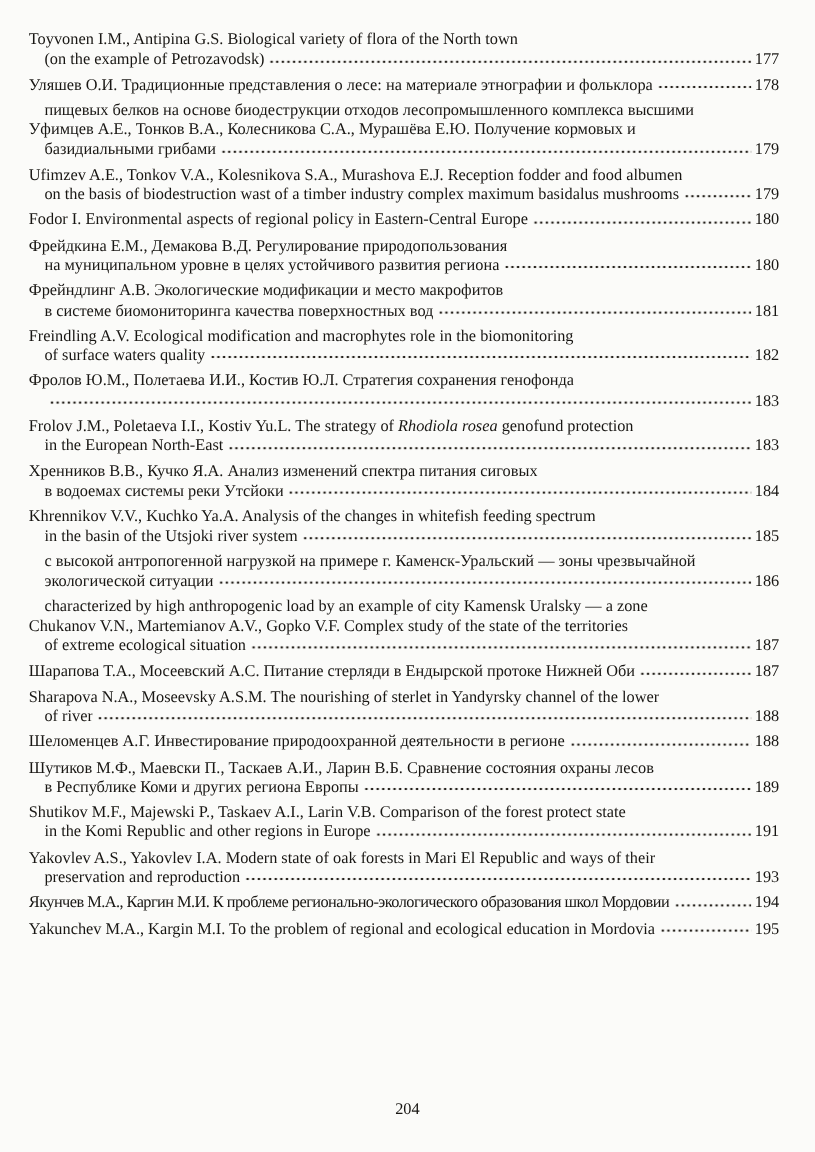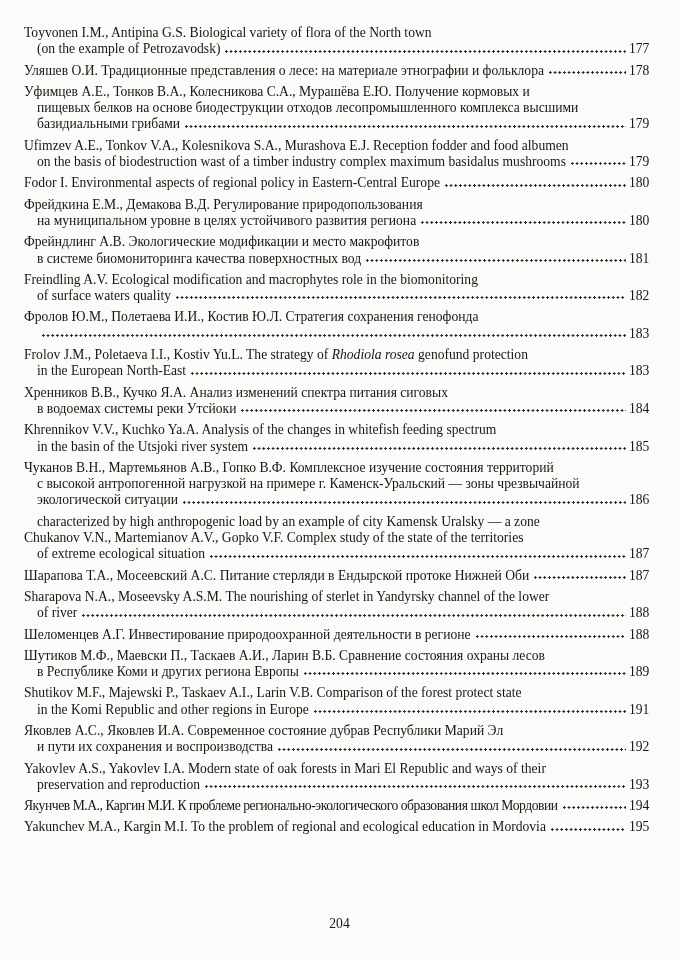--- a/index.html
+++ b/index.html
@@ -76,27 +76,27 @@
         </div>
       </div>
       <div class="entry">
         <div class="line first">
           <span class="text"><b class="authors">Уляшев О.И. </b><span>Традиционные представления о лесе: на материале этнографии и фольклора</span></span>
           <span class="dots"></span>
           <span class="page">178</span>
         </div>
       </div>
       <div class="entry">
+        <div class="line cont">
+          <span class="text"><span>пищевых белков на основе биодеструкции отходов лесопромышленного комплекса высшими</span></span>
+        </div>
         <div class="line first">
           <span class="text"><b class="authors">Уфимцев А.Е., Тонков В.А., Колесникова С.А., Мурашёва Е.Ю. </b><span>Получение кормовых и</span></span>
         </div>
         <div class="line cont">
-          <span class="text"><span>пищевых белков на основе биодеструкции отходов лесопромышленного комплекса высшими</span></span>
-        </div>
-        <div class="line cont">
           <span class="text"><span>базидиальными грибами</span></span>
           <span class="dots"></span>
           <span class="page">179</span>
         </div>
       </div>
       <div class="entry">
         <div class="line first">
           <span class="text"><b class="authors">Ufimzev A.E., Tonkov V.A., Kolesnikova S.A., Murashova E.J. </b><span>Reception fodder and food albumen</span></span>
         </div>
         <div class="line cont">
@@ -175,23 +175,20 @@
         <div class="line first">
           <span class="text"><b class="authors">Khrennikov V.V., Kuchko Ya.A. </b><span>Analysis of the changes in whitefish feeding spectrum</span></span>
         </div>
         <div class="line cont">
           <span class="text"><span>in the basin of the Utsjoki river system</span></span>
           <span class="dots"></span>
           <span class="page">185</span>
         </div>
       </div>
       <div class="entry">
-        <div class="line first">
-          <span class="text"><b class="authors">Чуканов В.Н., Мартемьянов А.В., Гопко В.Ф. </b><span>Комплексное изучение состояния территорий</span></span>
-        </div>
         <div class="line cont">
           <span class="text"><span>с высокой антропогенной нагрузкой на примере г. Каменск-Уральский — зоны чрезвычайной</span></span>
         </div>
         <div class="line cont">
           <span class="text"><span>экологической ситуации</span></span>
           <span class="dots"></span>
           <span class="page">186</span>
         </div>
       </div>
       <div class="entry">
@@ -242,30 +239,20 @@
         </div>
       </div>
       <div class="entry">
         <div class="line first">
           <span class="text"><b class="authors">Shutikov M.F., Majewski P., Taskaev A.I., Larin V.B. </b><span>Comparison of the forest protect state</span></span>
         </div>
         <div class="line cont">
           <span class="text"><span>in the Komi Republic and other regions in Europe</span></span>
           <span class="dots"></span>
           <span class="page">191</span>
-        </div>
-      </div>
-      <div class="entry">
-        <div class="line first">
-          <span class="text"><b class="authors">Яковлев А.С., Яковлев И.А. </b><span>Современное состояние дубрав Республики Марий Эл</span></span>
-        </div>
-        <div class="line cont">
-          <span class="text"><span>и пути их сохранения и воспроизводства</span></span>
-          <span class="dots"></span>
-          <span class="page">192</span>
         </div>
       </div>
       <div class="entry">
         <div class="line first">
           <span class="text"><b class="authors">Yakovlev A.S., Yakovlev I.A. </b><span>Modern state of oak forests in Mari El Republic and ways of their</span></span>
         </div>
         <div class="line cont">
           <span class="text"><span>preservation and reproduction</span></span>
           <span class="dots"></span>
           <span class="page">193</span>

